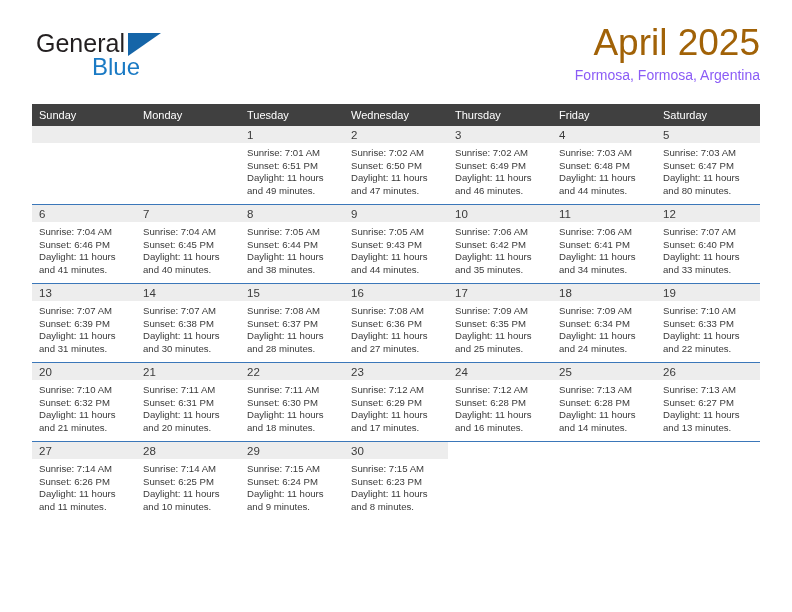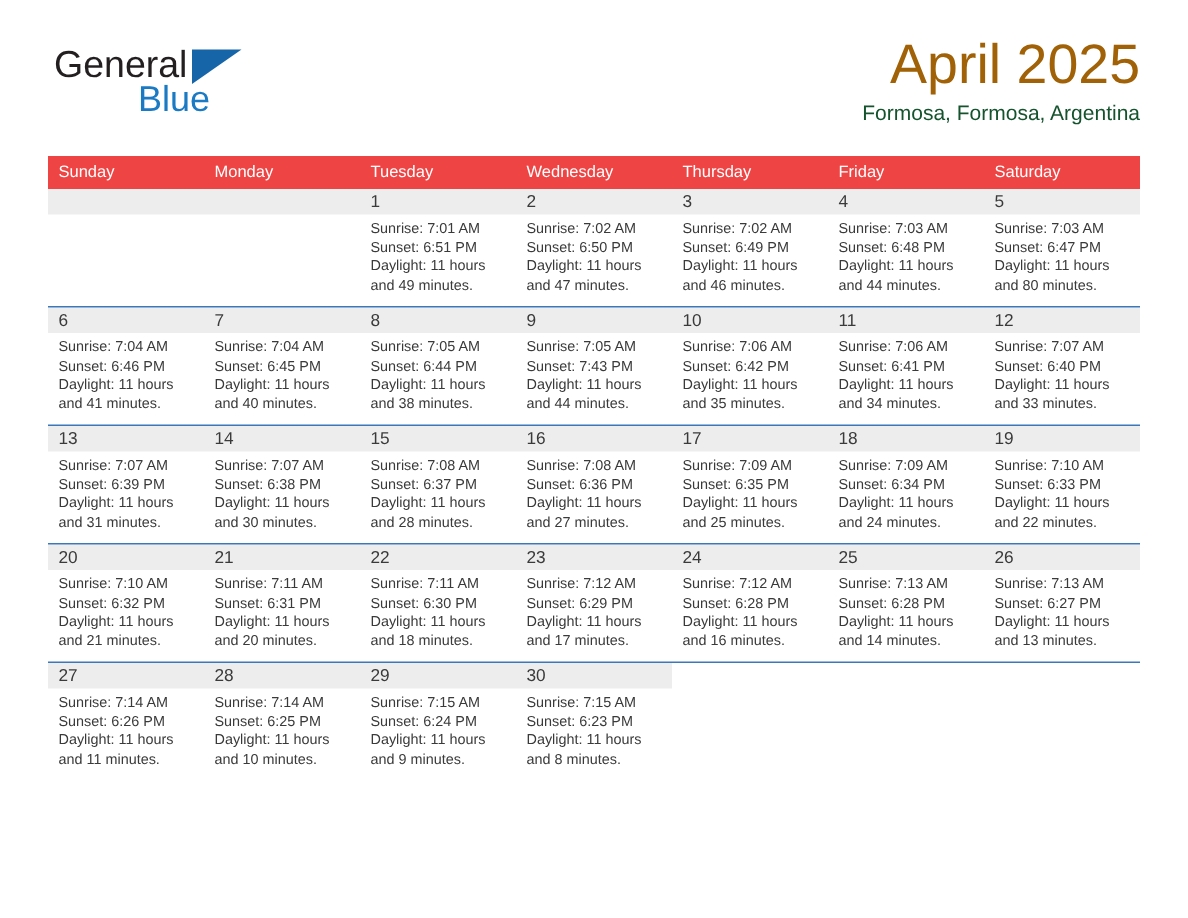--- a/index.html
+++ b/index.html
@@ -68,37 +68,37 @@
     text-align: right;
   }
   .cal-title {
     font-size: 37px;
     color: #a16207;
     line-height: 34px;
     white-space: nowrap;
   }
   .cal-subtitle {
     font-size: 14px;
-    color: #14532d;
+    color: #8b5cf6;
     line-height: 22px;
     margin-top: 4px;
     white-space: nowrap;
   }
 
   
   .calendar {
     position: absolute;
     left: 32px;
     top: 104px;
     width: 728px;
     border-collapse: collapse;
     table-layout: fixed;
   }
   .calendar th {
-    background: #ef4444;
+    background: #404040;
     color: #ffffff;
     font-size: 11px;
     font-weight: normal;
     text-align: left;
     padding: 5px 0 5px 7px;
     height: 11px;
     border: none;
   }
   .calendar td {
     vertical-align: top;
@@ -245,21 +245,21 @@
               <div>Sunrise: 7:05 AM</div>
               <div>Sunset: 6:44 PM</div>
               <div>Daylight: 11 hours</div>
               <div>and 38 minutes.</div>
             </div>
           </td>
           <td>
             <div class="daynum-band">9</div>
             <div class="cell-body">
               <div>Sunrise: 7:05 AM</div>
-              <div>Sunset: 7:43 PM</div>
+              <div>Sunset: 9:43 PM</div>
               <div>Daylight: 11 hours</div>
               <div>and 44 minutes.</div>
             </div>
           </td>
           <td>
             <div class="daynum-band">10</div>
             <div class="cell-body">
               <div>Sunrise: 7:06 AM</div>
               <div>Sunset: 6:42 PM</div>
               <div>Daylight: 11 hours</div>

